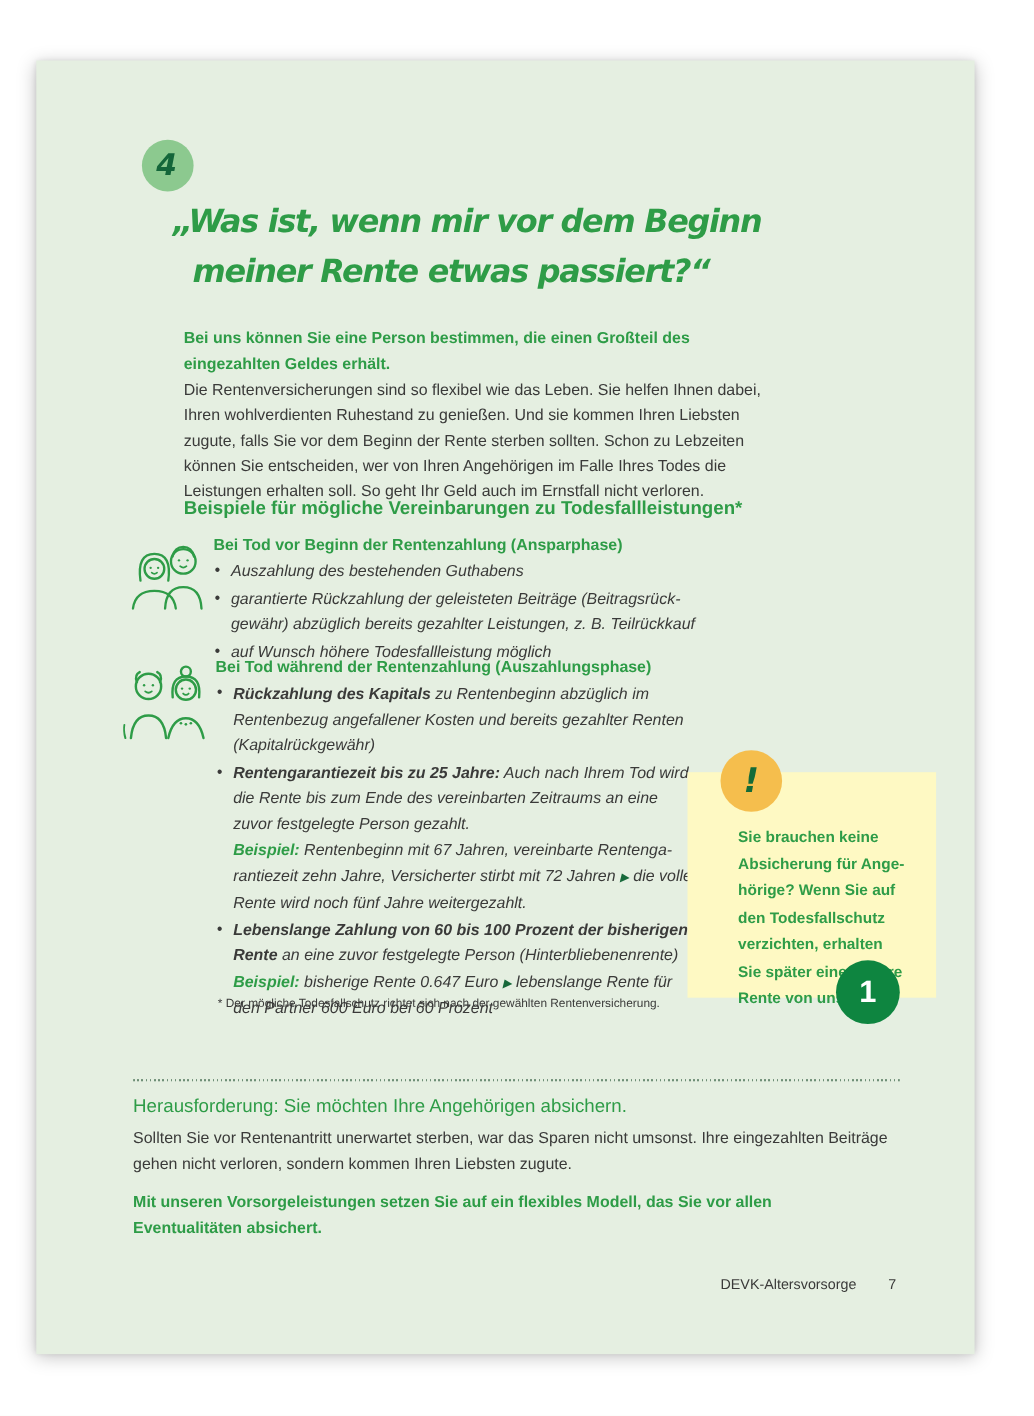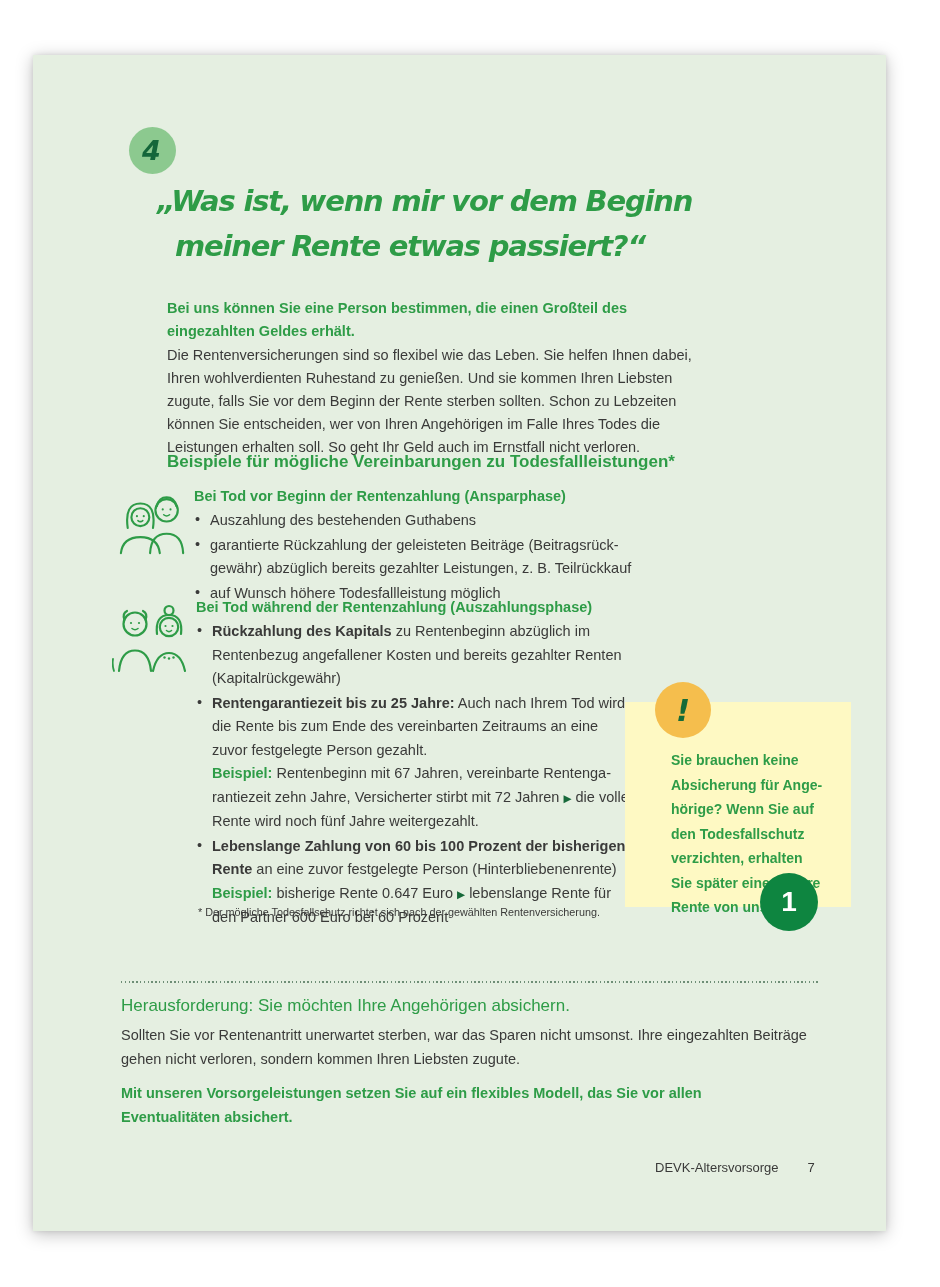--- a/index.html
+++ b/index.html
@@ -53,21 +53,21 @@
   .sec{position:absolute;display:flex;align-items:flex-start;}
   .sec-1{left:80px;top:433px;justify-content:flex-end;}
   .sec-2{left:76px;top:544px;}
   .sec-icon{flex:none;display:flex;justify-content:center;}
   .sec-1 .sec-icon{width:80px;padding-top:3px;}
   .sec-2 .sec-icon{width:86px;padding-top:2px;}
   .sec-body{margin-left:1px;}
   .sec-1 .sec-body{width:462px;}
   .sec-2 .sec-body{width:438px;}
   .sec h3{margin:0 0 5px 0;font-size:14.5px;font-weight:bold;color:var(--green);}
-  .sec ul{list-style:none;margin:0;padding:0;}
+  .sec ul{list-style:none;margin:0;padding:0;font-style:italic;}
   .sec li{
     position:relative;padding-left:16px;margin:0 0 1px 0;
     font-size:14.5px;line-height:23.5px;color:var(--text);
     hyphens:manual;
   }
   .sec li::before{content:"\2022";position:absolute;left:1px;top:-1px;color:var(--text);}
   .seg-b{font-weight:bold;}
   .seg-gb{font-weight:bold;color:var(--green);}
   .seg-arr{color:var(--dark-green);font-size:10.5px;}
   .footnote{

